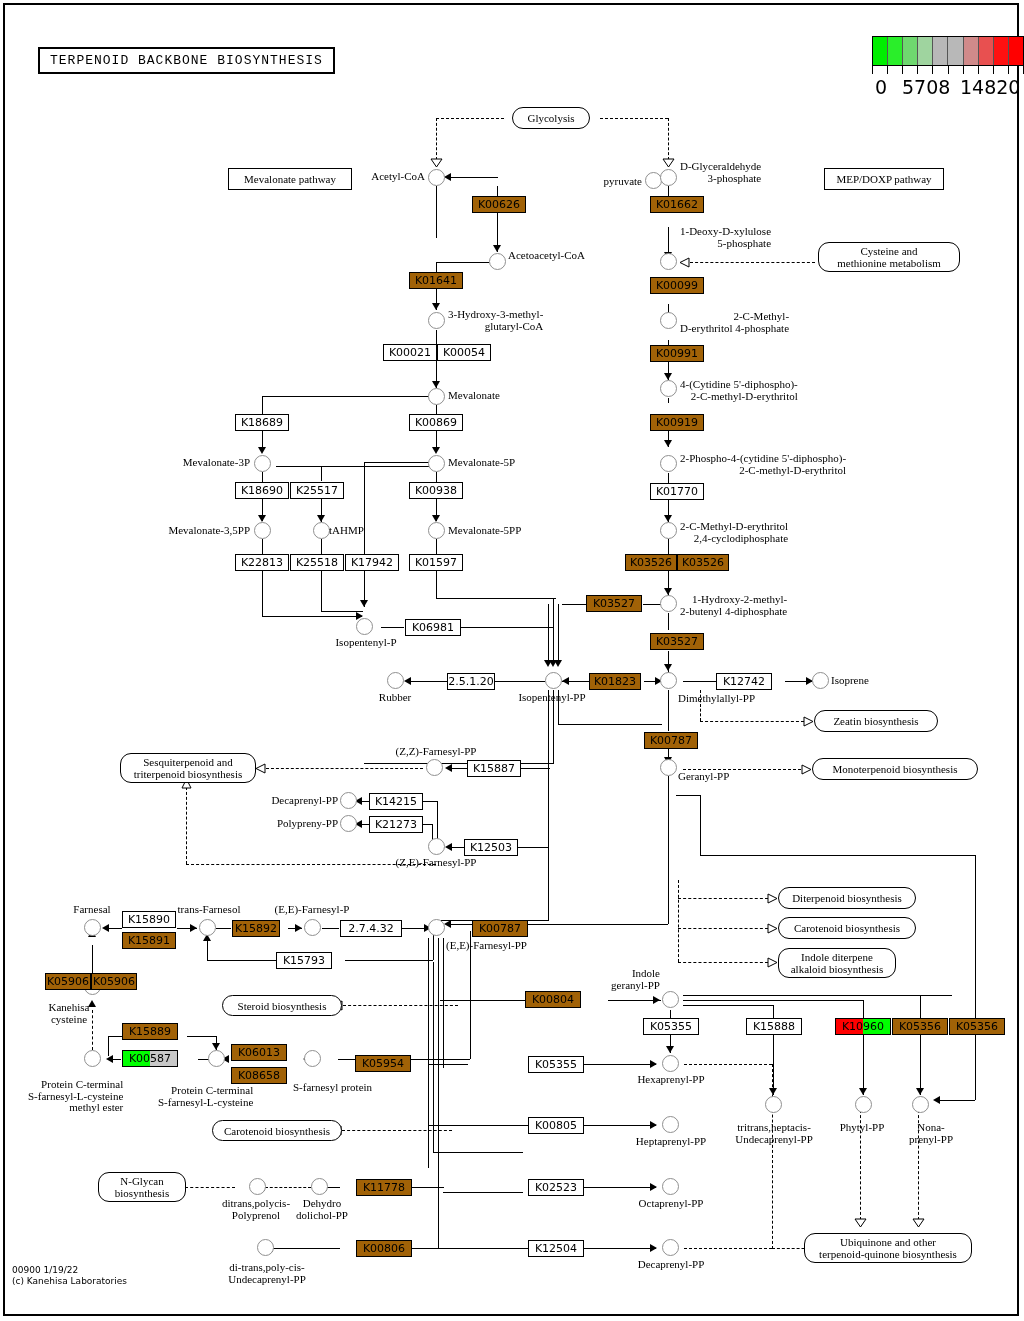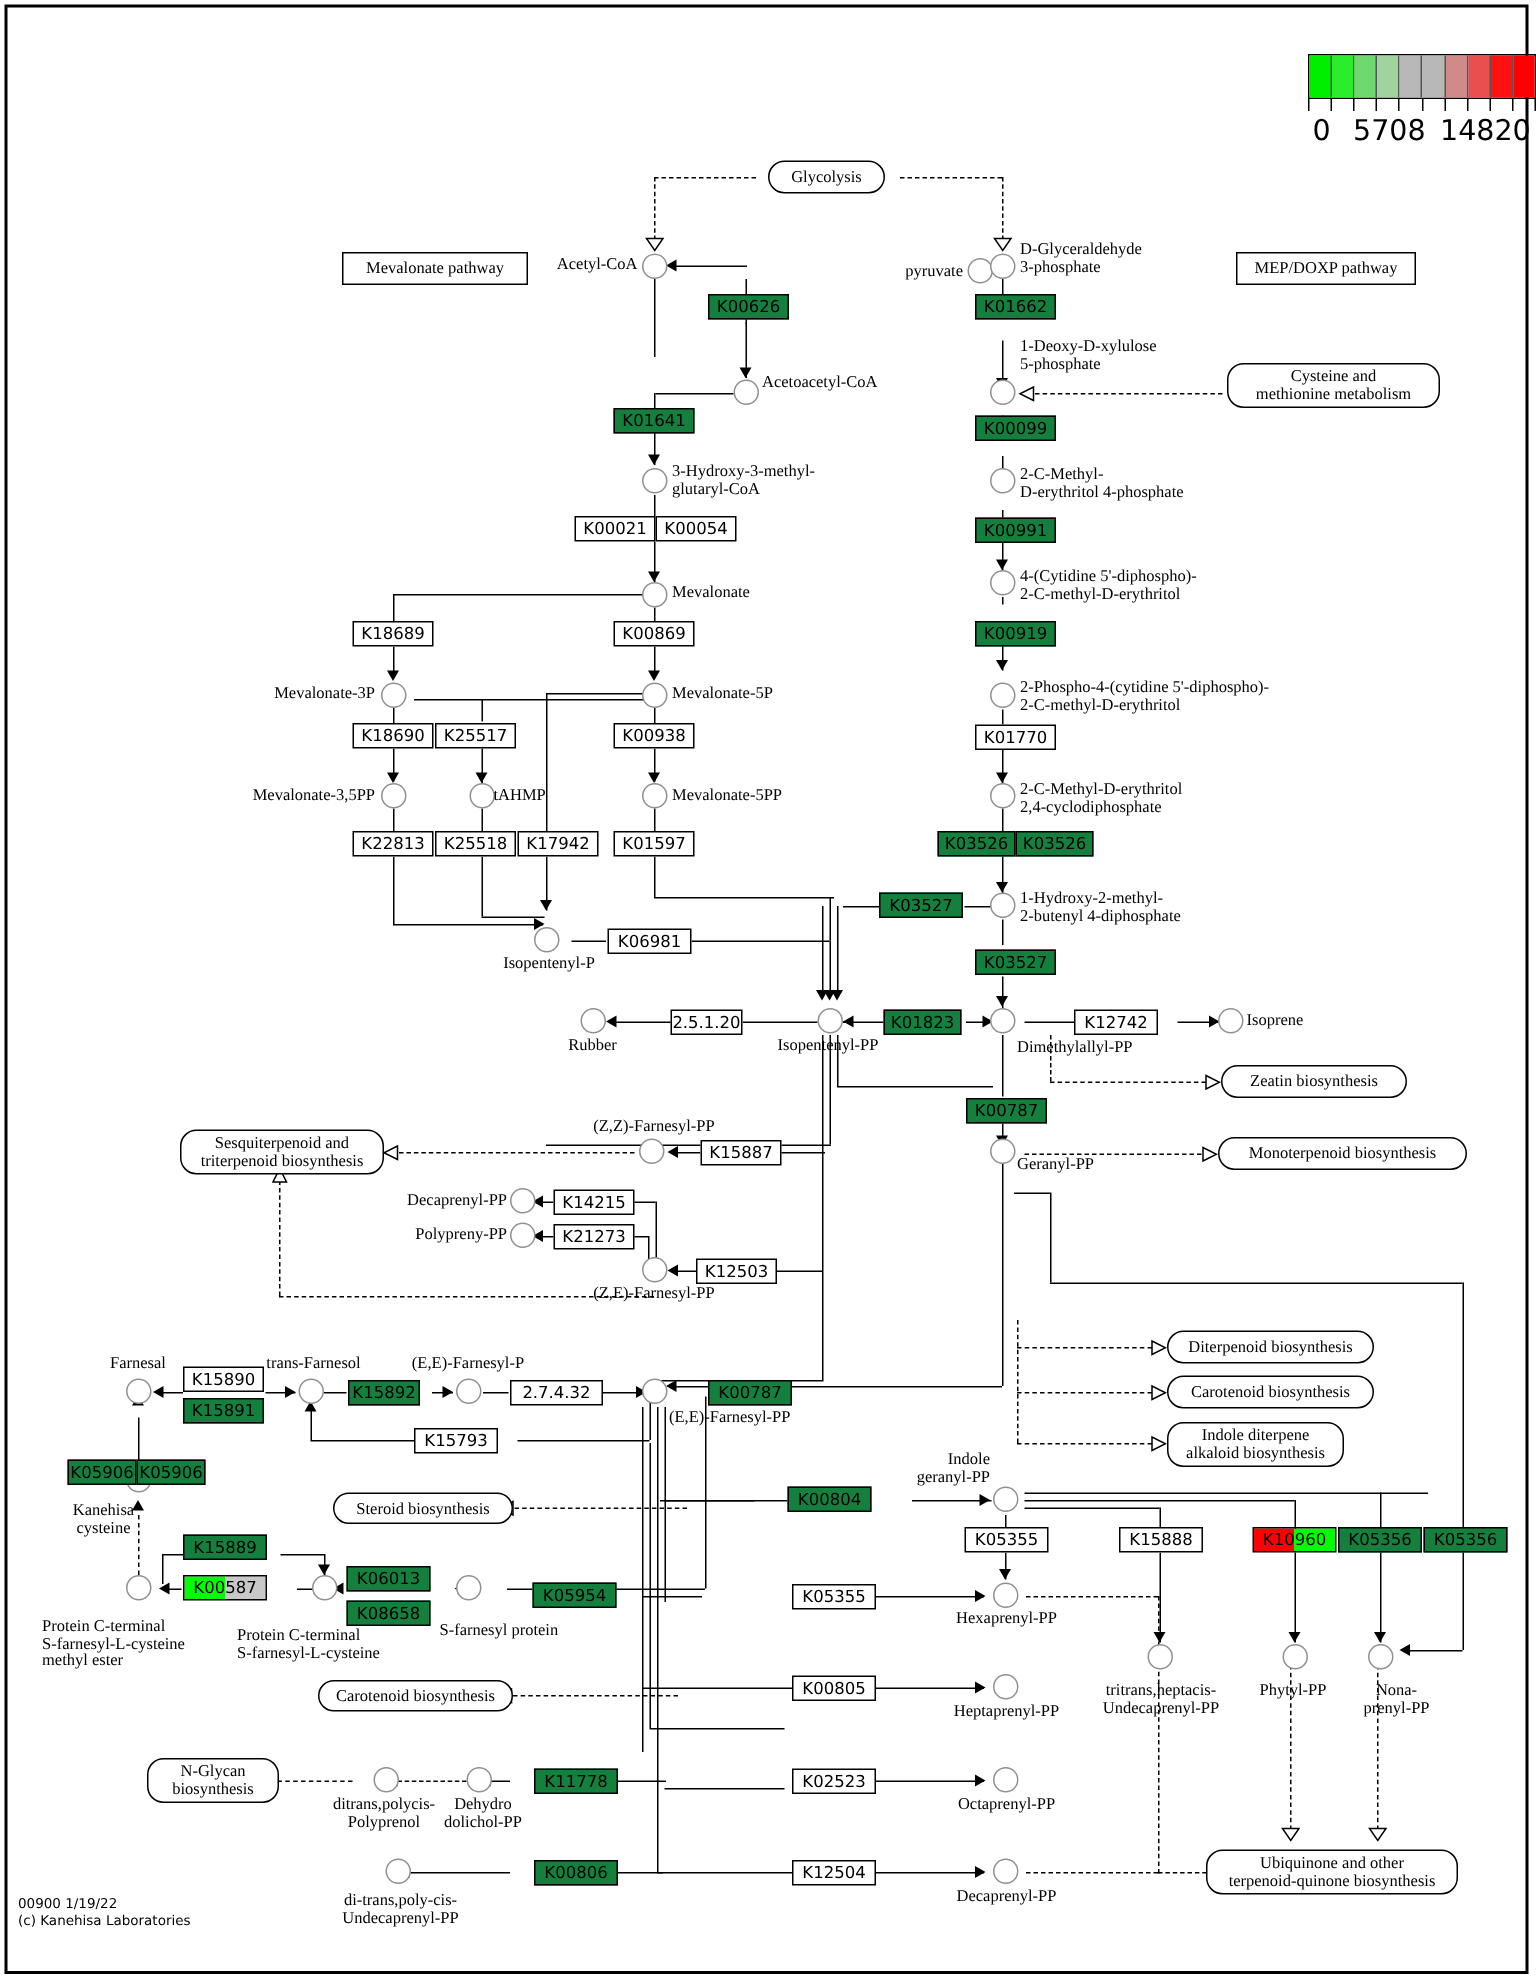--- a/index.html
+++ b/index.html
@@ -19,27 +19,27 @@
   #legend-bar div:last-child{border-right:none;}
   #legend-ticks{position:relative;height:10px;width:152px;}
   #legend-ticks i{position:absolute;top:0;width:1px;height:8px;background:#000;}
   #legend-labels{position:relative;width:200px;height:24px;font-family:"DejaVu Sans",sans-serif;font-size:19px;color:#000;}
   #legend-labels span{position:absolute;top:0;white-space:nowrap;}
 
   
   .ko{position:absolute;box-sizing:border-box;border:1px solid #000;height:17px;line-height:15px;
       font-family:"DejaVu Sans",sans-serif;font-size:11px;text-align:center;color:#000;background:#fff;
       white-space:nowrap;overflow:hidden;}
-  .ko.green{background:#15803d;}
+  .ko.green{background:#a16207;}
   .ko.split-gr{background:linear-gradient(to right,#00ff00 0 50%,#c8c8c8 50% 100%);}
   .ko.split-rg{background:linear-gradient(to right,#ff0000 0 50%,#00ff00 50% 100%);}
 
   .node{position:absolute;width:17px;height:17px;border:1.5px solid #909090;border-radius:50%;background:#fff;box-sizing:border-box;}
 
-  .lbl{position:absolute;font-family:"Liberation Serif",serif;font-size:11px;color:#000;line-height:11.5px;white-space:pre;}
+  .lbl{position:absolute;font-family:"Liberation Serif",serif;font-size:11px;color:#000;line-height:11.5px;white-space:pre;text-align:right;}
   .lbl.r{text-align:right;}
   .lbl.c{text-align:center;}
 
   .mapbox{position:absolute;box-sizing:border-box;border:1px solid #000;border-radius:11px;background:#fff;
           font-family:"Liberation Serif",serif;font-size:11px;color:#000;display:flex;align-items:center;
           justify-content:center;text-align:center;line-height:12px;white-space:pre;}
   .rect-lbl{position:absolute;box-sizing:border-box;border:1px solid #000;background:#fff;
             font-family:"Liberation Serif",serif;font-size:11px;color:#000;display:flex;align-items:center;
             justify-content:center;text-align:center;}
 
@@ -60,20 +60,21 @@
   .ohd svg{display:block;}
 
   #footer{position:absolute;left:12px;top:1265px;font-family:"DejaVu Sans",sans-serif;font-size:9px;color:#000;line-height:11px;}
 </style>
 </head>
 <body>
 
 <div id="page">
   <div id="border"></div>
 
+  <div id="title-box">TERPENOID BACKBONE BIOSYNTHESIS</div>
 
   <div id="legend">
     <div id="legend-bar">
       <div style="background:#00ee00"></div>
         <div style="background:#2aee2a"></div>
       <div style="background:#6fd86f"></div>
         <div style="background:#9fd49f"></div>
       <div style="background:#b8b8b8"></div>
         <div style="background:#b8b8b8"></div>
       <div style="background:#d08a8a"></div>

